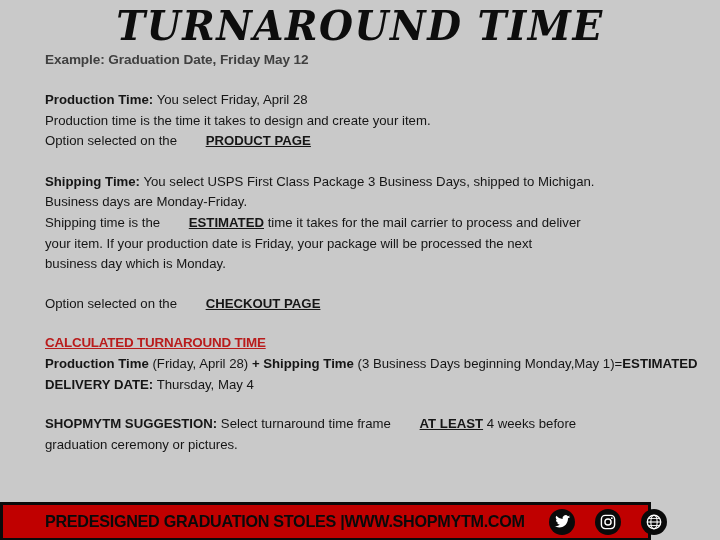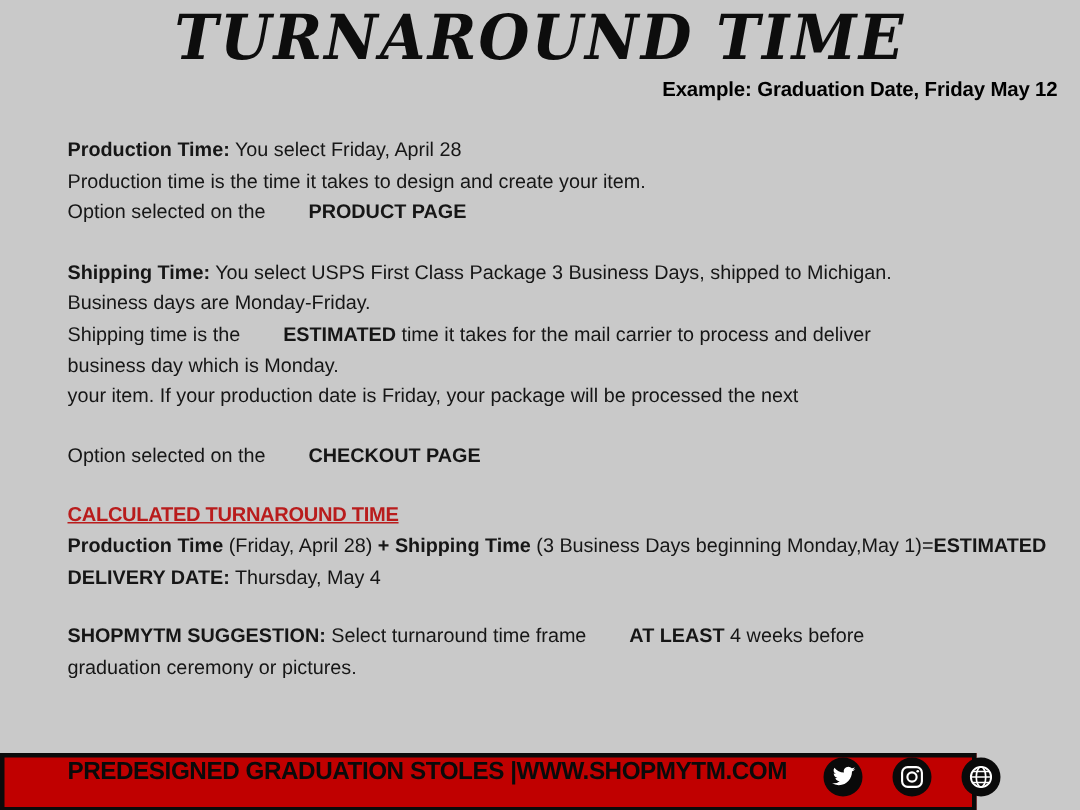--- a/index.html
+++ b/index.html
@@ -52,59 +52,59 @@
     color: #161616;
   }
 
   .para { margin: 0; }
   .para + .para { margin-top: 0; }
 
   .spacer-lg { height: 20px; }
   .spacer-md { height: 19px; }
 
   .example-line {
-    color: #000000;
+    color: #404040;
     font-weight: bold;
     font-size: 13.6px;
     line-height: 20px;
     letter-spacing: -0.1px;
-    text-align: right;
   }
 
   .red-head {
     color: #b91c1c;
     font-weight: bold;
     text-decoration: underline;
     text-underline-offset: 1px;
     font-size: 13.4px;
     letter-spacing: -0.2px;
   }
 
   b, .b { font-weight: bold; text-align: right; }
   .bu {
     font-weight: bold;
+    text-decoration: underline;
     text-underline-offset: 1px;
     padding-left: 25px;
   }
 
   
   .footer {
     position: absolute;
     left: 0;
     bottom: 0;
     width: 651px;
     height: 38px;
     background: #c00000;
     border-top: 3px solid #0a0a0a;
     border-bottom: 2px solid #0a0a0a;
     border-left: 3px solid #0a0a0a;
     border-right: 3px solid #0a0a0a;
     box-sizing: border-box;
     display: flex;
-    align-items: flex-start;
+    align-items: center;
     justify-content: flex-start;
   }
 
   .footer-text {
     margin-left: 42px;
     font-weight: bold;
     font-size: 16.5px;
     letter-spacing: -0.3px;
     color: #0a0a0a;
     white-space: nowrap;
@@ -149,22 +149,22 @@
       <p class="para">Production time is the time it takes to design and create your item.</p>
       <p class="para"><span>Option selected on the </span><span class="bu">PRODUCT PAGE</span></p>
     </div>
 
     <div class="spacer-lg"></div>
 
     <div>
       <p class="para"><b>Shipping Time:</b><span> You select USPS First Class Package 3 Business Days, shipped to Michigan.</span></p>
       <p class="para">Business days are Monday-Friday.</p>
       <p class="para"><span>Shipping time is the </span><span class="bu">ESTIMATED</span><span> time it takes for the mail carrier to process and deliver</span></p>
+      <p class="para">your item. If your production date is Friday, your package will be processed the next</p>
       <p class="para">business day which is Monday.</p>
-      <p class="para">your item. If your production date is Friday, your package will be processed the next</p>
     </div>
 
     <div class="spacer-md"></div>
 
     <p class="para"><span>Option selected on the </span><span class="bu">CHECKOUT PAGE</span></p>
 
     <div class="spacer-md"></div>
 
     <div>
       <p class="para red-head">CALCULATED TURNAROUND TIME</p>

